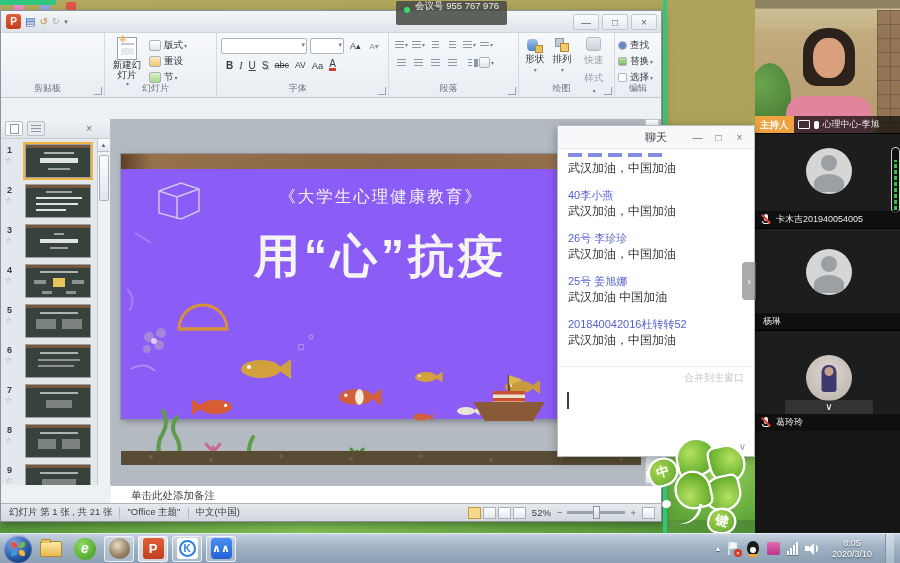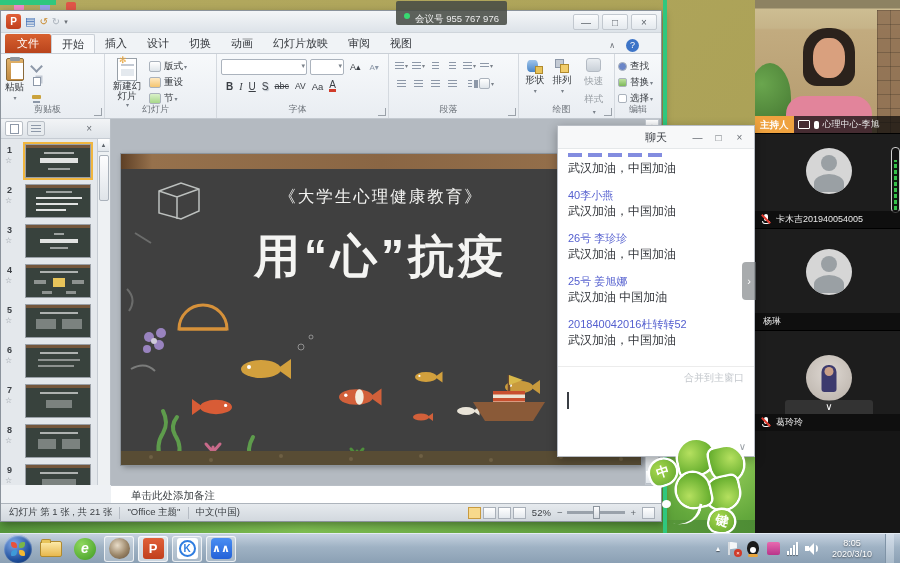--- a/index.html
+++ b/index.html
@@ -6,21 +6,21 @@
 body{background:#222;font-family:"Liberation Sans","DejaVu Sans",sans-serif}
 #screen{position:relative;width:900px;height:563px;overflow:hidden;background:linear-gradient(135deg,#b3a95f,#a79d52);font-family:"Liberation Sans","DejaVu Sans",sans-serif}
 .row{display:flex;align-items:center}
 
 .share-line-v{position:absolute;left:663px;top:0;width:4px;height:533px;background:#2fc77e;z-index:15}
 .share-line-h{position:absolute;left:0;top:0;width:56px;height:5px;background:#2fc77e;z-index:15}
 .wallpaper-green{position:absolute;left:600px;top:430px;width:170px;height:103px;background:radial-gradient(circle at 70% 30%,#9ed45e 0%,#63a83c 45%,#3c7a28 100%);z-index:1}
 .wallpaper-strip{position:absolute;left:0;top:520px;width:760px;height:13px;background:linear-gradient(90deg,#57973c,#7fbf52 40%,#4d8c34);z-index:1}
 .desk-ico{position:absolute;top:2px;width:10px;height:9px;border-radius:2px;z-index:2}
 
-#banner{position:absolute;left:396px;top:1px;height:20px;background:rgba(72,76,70,.88);border-radius:2px;display:flex;align-items:flex-start;padding:12px 8px;z-index:40}
+#banner{position:absolute;left:396px;top:1px;height:20px;background:rgba(72,76,70,.88);border-radius:2px;display:flex;align-items:flex-end;padding:12px 8px;z-index:40}
 #banner .dot{width:6px;height:6px;border-radius:50%;background:#38d971;margin-right:5px}
 #banner span{color:#ececec;font-size:9.5px;white-space:nowrap}
 
 #ppt{position:absolute;left:0;top:10px;width:662px;height:512px;background:#eef1f4;border:1px solid #8b939c;box-shadow:2px 3px 8px rgba(0,0,0,.35);z-index:10}
 #ppt-title{height:22px;background:linear-gradient(#f4f6f8,#dde3e9);border-bottom:1px solid #cfd5db;display:flex;align-items:center;position:relative}
 #ppt-title .ttl{position:absolute;left:0;right:0;text-align:center;font-size:10.5px;color:#3e4246;white-space:nowrap;overflow:hidden}
 .qat{display:flex;align-items:center;gap:4px;padding-left:5px;z-index:2}
 .qat .pico{width:15px;height:15px;border-radius:3px;background:linear-gradient(#e06038,#c13f1d);color:#fff;font-size:10px;font-weight:bold;text-align:center;line-height:15px}
 .qat .g{font-size:10px;color:#5b80b0}
 .winbtn{width:26px;height:16px;text-align:center;line-height:15px;font-size:10px;color:#5e646b;border:1px solid #c2c8cf;background:linear-gradient(#fbfcfd,#e4e9ee);border-radius:2px;margin-left:3px}
@@ -49,21 +49,21 @@
 .tnum{position:absolute;left:6px;top:2px;font-size:9px;color:#3c4045;font-weight:bold}
 .tstar{position:absolute;left:4px;top:13px;font-size:8px;color:#8e949c}
 .thumb{position:absolute;left:24px;top:1px;width:66px;height:34px;background:#38423d;border:1px solid #9aa0a7;overflow:hidden}
 .thumb i{display:block;position:absolute;background:rgba(255,255,255,.85)}
 .thumb .wood{position:absolute;top:0;left:0;right:0;height:3px;background:#7c5a3c;opacity:.9}
 .thumb.sel{outline:2px solid #f0b63f;outline-offset:0}
 #tscroll{position:absolute;right:0;top:20px;bottom:0;width:13px;background:#eef1f3;border-left:1px solid #c6ccd3}
 #tscroll .th{position:absolute;top:16px;left:1px;width:10px;height:46px;background:linear-gradient(#fdfdfe,#dfe4e9);border:1px solid #aab2bb;border-radius:2px}
 
 #slidearea{position:absolute;left:110px;top:108px;right:0;bottom:36px;background:#b4bac1}
-#canvas{position:absolute;left:10px;top:35px;width:520px;height:311px;background:#404040;box-shadow:0 0 0 1px #8d949b,2px 2px 6px rgba(0,0,0,.35)}
+#canvas{position:absolute;left:10px;top:35px;width:520px;height:265px;background:#8b5cf6;box-shadow:0 0 0 1px #8d949b,2px 2px 6px rgba(0,0,0,.35)}
 #wood{position:absolute;top:0;left:0;width:100%;height:15px;background:linear-gradient(#9a7450,#6e4c30);border-bottom:1px solid #4c3categorie} 
 .slide-h{position:absolute;width:100%;text-align:center;color:#f4f4f2}
 #vsb{position:absolute;right:2px;top:0;bottom:0;width:14px;background:#e3e7ea;border:1px solid #c3c9d0}
 .vbtn{width:12px;height:13px;background:linear-gradient(#fff,#e2e7ec);border-bottom:1px solid #b9c0c8;font-size:6px;color:#5e646b;text-align:center;line-height:13px}
 #notes{position:absolute;left:110px;right:0;bottom:18px;height:18px;background:#fff;border-top:1px solid #b9bfc6;font-size:10.5px;color:#3e4246;padding:3px 0 0 20px}
 #status{position:absolute;left:0;right:0;bottom:0;height:18px;background:linear-gradient(#e6eaee,#d2d8de);border-top:1px solid #adb4bc;display:flex;align-items:center;font-size:9.5px;color:#3c4045}
 .sep{width:1px;height:12px;background:#b6bcc4;margin:0 7px}
 .vico{width:13px;height:12px;border:1px solid #a9b0b9;background:linear-gradient(#fff,#e3e8ed);margin-left:2px}
 .vico.on{background:#f7d98c;border-color:#c89a3f}
 
@@ -134,58 +134,24 @@
         <span class="g" style="color:#aab2bb">↻</span>
         <span class="g" style="color:#6a6f76;font-size:7px">▾</span>
       </div>
       <div class="row" style="position:absolute;right:4px;top:3px">
         <div class="winbtn">—</div>
         <div class="winbtn">□</div>
         <div class="winbtn">×</div>
       </div>
     </div>
 
-    <div id="ppt-tabs">
-      <div class="ftab">文件</div>
-      <div class="rtab sel">开始</div>
-      <div class="rtab">插入</div>
-      <div class="rtab">设计</div>
-      <div class="rtab">切换</div>
-      <div class="rtab">动画</div>
-      <div class="rtab">幻灯片放映</div>
-      <div class="rtab">审阅</div>
-      <div class="rtab">视图</div>
-      <span style="position:absolute;right:46px;bottom:3px;font-size:8px;color:#6a6f76">∧</span>
-      <span style="position:absolute;right:22px;bottom:1px;width:13px;height:13px;border-radius:50%;background:#3d74c7;color:#fff;font-size:9px;text-align:center;line-height:13px">?</span>
-    </div>
 
     <div id="ribbon">
 
       <div class="grp" style="width:104px">
-        <div class="row" style="align-items:flex-start">
-          <div class="bigbtn">
-            <div style="width:18px;height:23px;background:linear-gradient(#e2b36b,#c08a42);border:1px solid #8a6a3a;border-radius:2px;position:relative">
-              <div style="position:absolute;left:3px;top:-2px;width:10px;height:4px;background:#8f969e;border-radius:1px"></div>
-              <div style="position:absolute;left:4px;top:4px;width:12px;height:16px;background:#fff"></div>
-            </div>
-            <span>粘贴</span>
-            <span class="car">▾</span>
-          </div>
-          <div style="display:flex;flex-direction:column;margin-top:2px">
-            <div class="mb">
-                <div style="width:9px;height:9px;border-left:2px solid #8d98a8;border-bottom:2px solid #8d98a8;transform:rotate(-45deg)"></div>
-              </div>
-            <div class="mb">
-                <div style="width:8px;height:9px;border:1px solid #8d98a8;background:#fff;box-shadow:2px -2px 0 -0.5px #c3cad4"></div>
-              </div>
-            <div class="mb">
-                <div style="width:9px;height:4px;background:#caa23c;border-radius:1px;box-shadow:0 5px 0 -1px #8d98a8"></div>
-              </div>
-          </div>
-        </div>
         <div class="lbl">剪贴板</div>
         <div class="lau"></div>
       </div>
 
       <div class="grp" style="width:112px">
         <div class="row" style="align-items:flex-start">
           <div class="bigbtn" style="width:44px">
             <div style="width:20px;height:23px;background:#fff;border:1px solid #98a0a8;position:relative">
               <span style="position:absolute;left:1px;top:-4px;color:#e8a53d;font-size:9px">✻</span>
               <div style="position:absolute;left:3px;top:5px;width:13px;height:2px;background:#c3cad4"></div>

